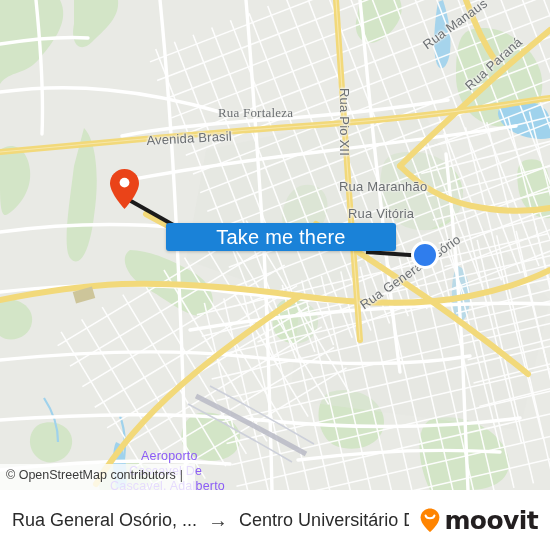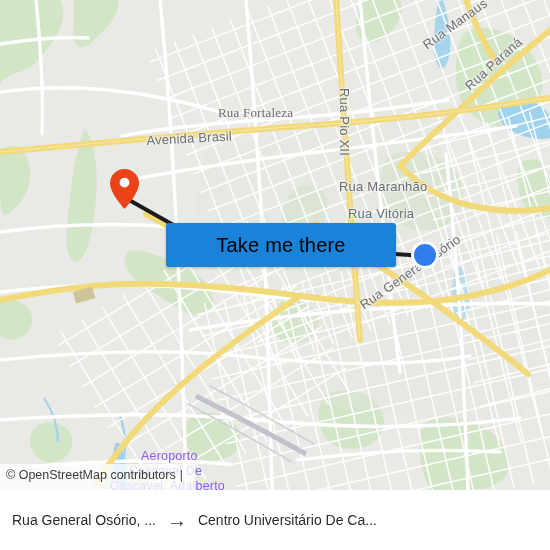--- a/index.html
+++ b/index.html
@@ -81,25 +81,25 @@
     border: 3px solid #ffffff;
     box-sizing: border-box;
   }
 
   
   #take-me-there {
     position: absolute;
     left: 166px;
     top: 223px;
     width: 230px;
-    height: 44px;
+    height: 28px;
     background: #1a82d8;
     border: none;
     border-radius: 3px;
-    color: #000000;
+    color: #ffffff;
     font-family: "Liberation Sans", sans-serif;
     font-size: 20px;
     letter-spacing: 0.2px;
     cursor: pointer;
     display: flex;
     align-items: center;
     justify-content: center;
     box-shadow: 0 1px 3px rgba(0,0,0,0.22);
     padding: 0;
   }
@@ -137,21 +137,21 @@
   #footer-route {
     display: flex;
     align-items: center;
     flex: 1;
     min-width: 0;
     overflow: hidden;
   }
   .route-endpoint {
     color: #2b2b2b;
     font-family: "Liberation Sans", sans-serif;
-    font-size: 14px;
+    font-size: 18px;
     white-space: nowrap;
   }
   #route-arrow {
     margin: 0 11px;
     color: #3a3a3a;
     font-size: 20px;
     line-height: 1;
     flex: 0 0 auto;
   }
   #moovit-logo {
@@ -446,15 +446,22 @@
     </div>
   </div>
 
   <div id="footer">
     <div id="footer-route">
       <span class="route-endpoint">Rua General Osório, ...</span>
       <span id="route-arrow">→</span>
       <span class="route-endpoint">Centro Universitário De Ca...</span>
     </div>
 
+    <div id="moovit-logo">
+      <svg width="26" height="26" viewBox="0 0 26 26">
+        <path d="M13 1.5 C7.8 1.5 3.6 5.5 3.6 10.5 C3.6 17.4 13 25 13 25 C13 25 22.4 17.4 22.4 10.5 C22.4 5.5 18.2 1.5 13 1.5 Z" fill="#ff8400"></path>
+        <path d="M8.6 8.6 C9.4 12.2 16.6 12.2 17.4 8.6" stroke="#ffffff" stroke-width="2.1" fill="none" stroke-linecap="round"></path>
+      </svg>
+      <span id="moovit-wordmark">moovit</span>
+    </div>
   </div>
 
 </div>
 
 </body></html>

